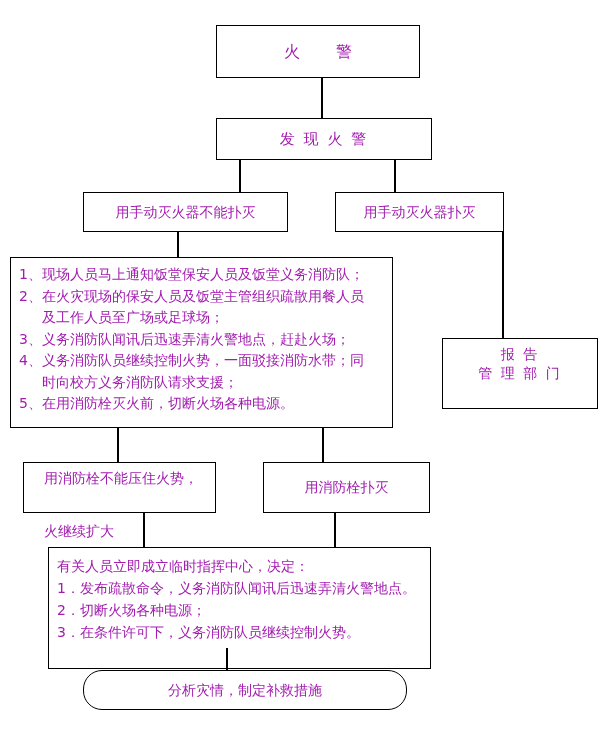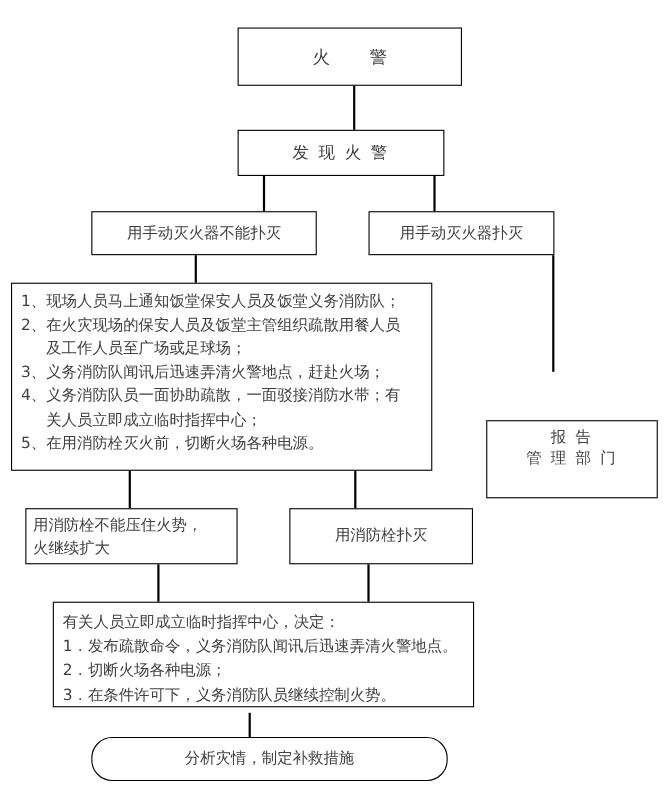--- a/index.html
+++ b/index.html
@@ -6,21 +6,21 @@
     margin: 0;
     padding: 0;
     background: #ffffff;
   }
   #canvas {
     position: relative;
     width: 607px;
     height: 729px;
     background: #ffffff;
     font-family: "DejaVu Sans", "Liberation Sans", sans-serif;
-    color: #404040;
+    color: #a21caf;
     font-size: 14px;
   }
   .box {
     position: absolute;
     border: 1px solid #000000;
     background: #ffffff;
     box-sizing: border-box;
     display: flex;
     align-items: center;
     justify-content: center;
@@ -28,41 +28,41 @@
     line-height: 20px;
   }
   .vline {
     position: absolute;
     width: 2px;
     background: #000000;
   }
   
   #b-fire     { left: 216px; top: 25px;  width: 204px; height: 53px; font-size: 16px; letter-spacing: 10px; }
   #b-fire span { margin-left: 10px; } 
-  #b-discover { left: 216px; top: 118px; width: 188px; height: 42px; font-size: 15px; letter-spacing: 2px; }
+  #b-discover { left: 216px; top: 118px; width: 216px; height: 42px; font-size: 15px; letter-spacing: 2px; }
   #b-manual-fail    { left: 83px;  top: 192px; width: 205px; height: 40px; }
   #b-manual-success { left: 335px; top: 192px; width: 169px; height: 40px; }
   #b-procedures {
     left: 10px; top: 257px; width: 383px; height: 171px;
     display: block; text-align: left;
     padding: 6px 8px 0 8px;
   }
   #b-report {
     left: 442px; top: 338px; width: 156px; height: 71px;
     flex-direction: column; justify-content: flex-start;
-    padding-top: 6px; line-height: 19px; letter-spacing: 2px; margin-top: 44px;
+    padding-top: 6px; line-height: 19px; letter-spacing: 2px;
   }
   #b-hydrant-fail {
     left: 23px; top: 462px; width: 193px; height: 51px;
     flex-direction: column; align-items: flex-start; justify-content: flex-start;
-    padding: 5px 4px 0 6px; text-align: left; line-height: 21px;
+    padding: 5px 4px 0 20px; text-align: left; line-height: 21px; gap: 32px;
   }
   #b-hydrant-success { left: 263px; top: 462px; width: 167px; height: 51px; align-items: flex-start; padding-top: 14px; }
   #b-command {
-    left: 48px; top: 547px; width: 383px; height: 96px;
+    left: 48px; top: 547px; width: 383px; height: 122px;
     display: block; text-align: left;
     padding: 7px 6px 0 8px;
   }
   #b-analyze { left: 83px; top: 670px; width: 324px; height: 40px; border-radius: 19px; }
   
   .li   { display: flex; line-height: 21.5px; max-width: 345px; }
   .num  { flex: 0 0 23px; }
   .txt  { flex: 1 1 auto; }
   #b-command .li .num { flex: 0 0 22px; }
   #b-command .cmd-title { line-height: 22px; }
@@ -108,21 +108,21 @@
     <div class="li">
       <span class="num">2、</span>
       <span class="txt">在火灾现场的保安人员及饭堂主管组织疏散用餐人员及工作人员至广场或足球场；</span>
     </div>
     <div class="li">
       <span class="num">3、</span>
       <span class="txt">义务消防队闻讯后迅速弄清火警地点，赶赴火场；</span>
     </div>
     <div class="li">
       <span class="num">4、</span>
-      <span class="txt">义务消防队员一面协助疏散，一面驳接消防水带；有关人员立即成立临时指挥中心；</span>
+      <span class="txt">义务消防队员继续控制火势，一面驳接消防水带；同时向校方义务消防队请求支援；</span>
     </div>
     <div class="li">
       <span class="num">5、</span>
       <span class="txt">在用消防栓灭火前，切断火场各种电源。</span>
     </div>
   </div>
 
   <div class="box" id="b-report">
     <span>报 告</span>
     <span>管 理 部 门</span>

